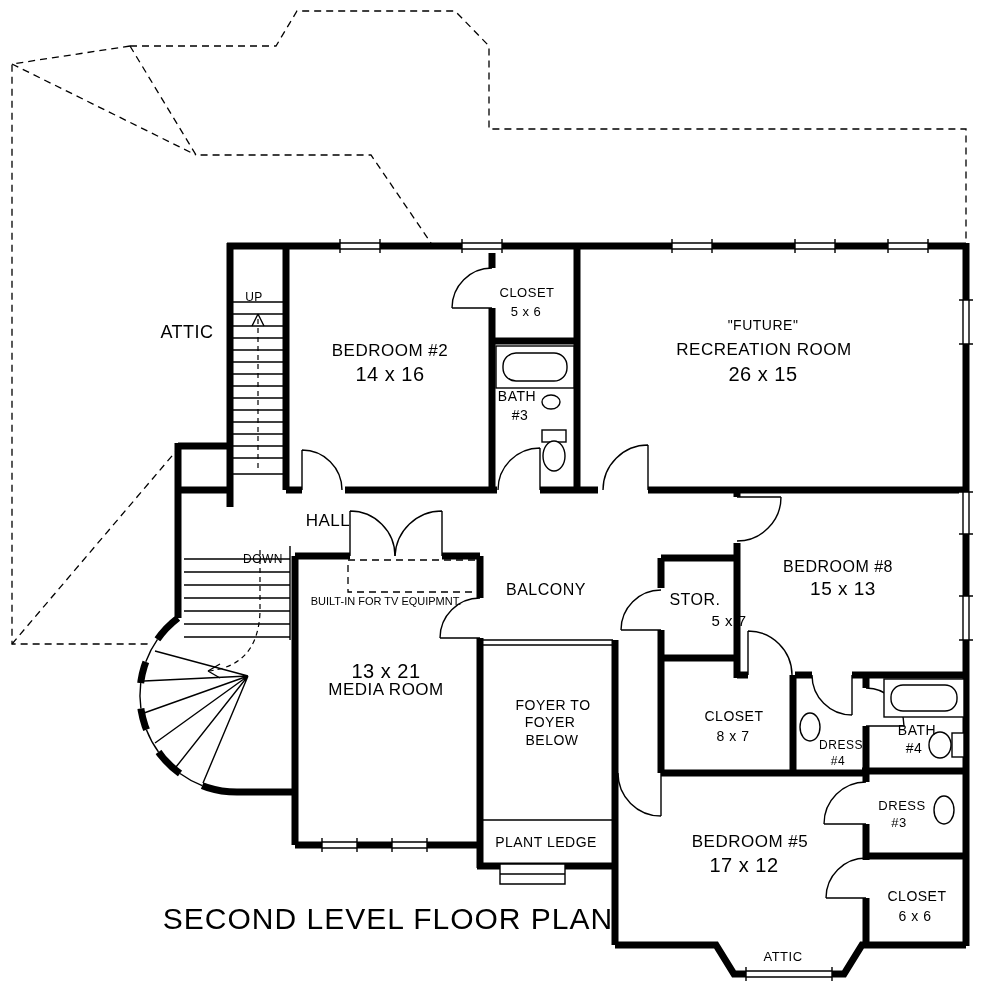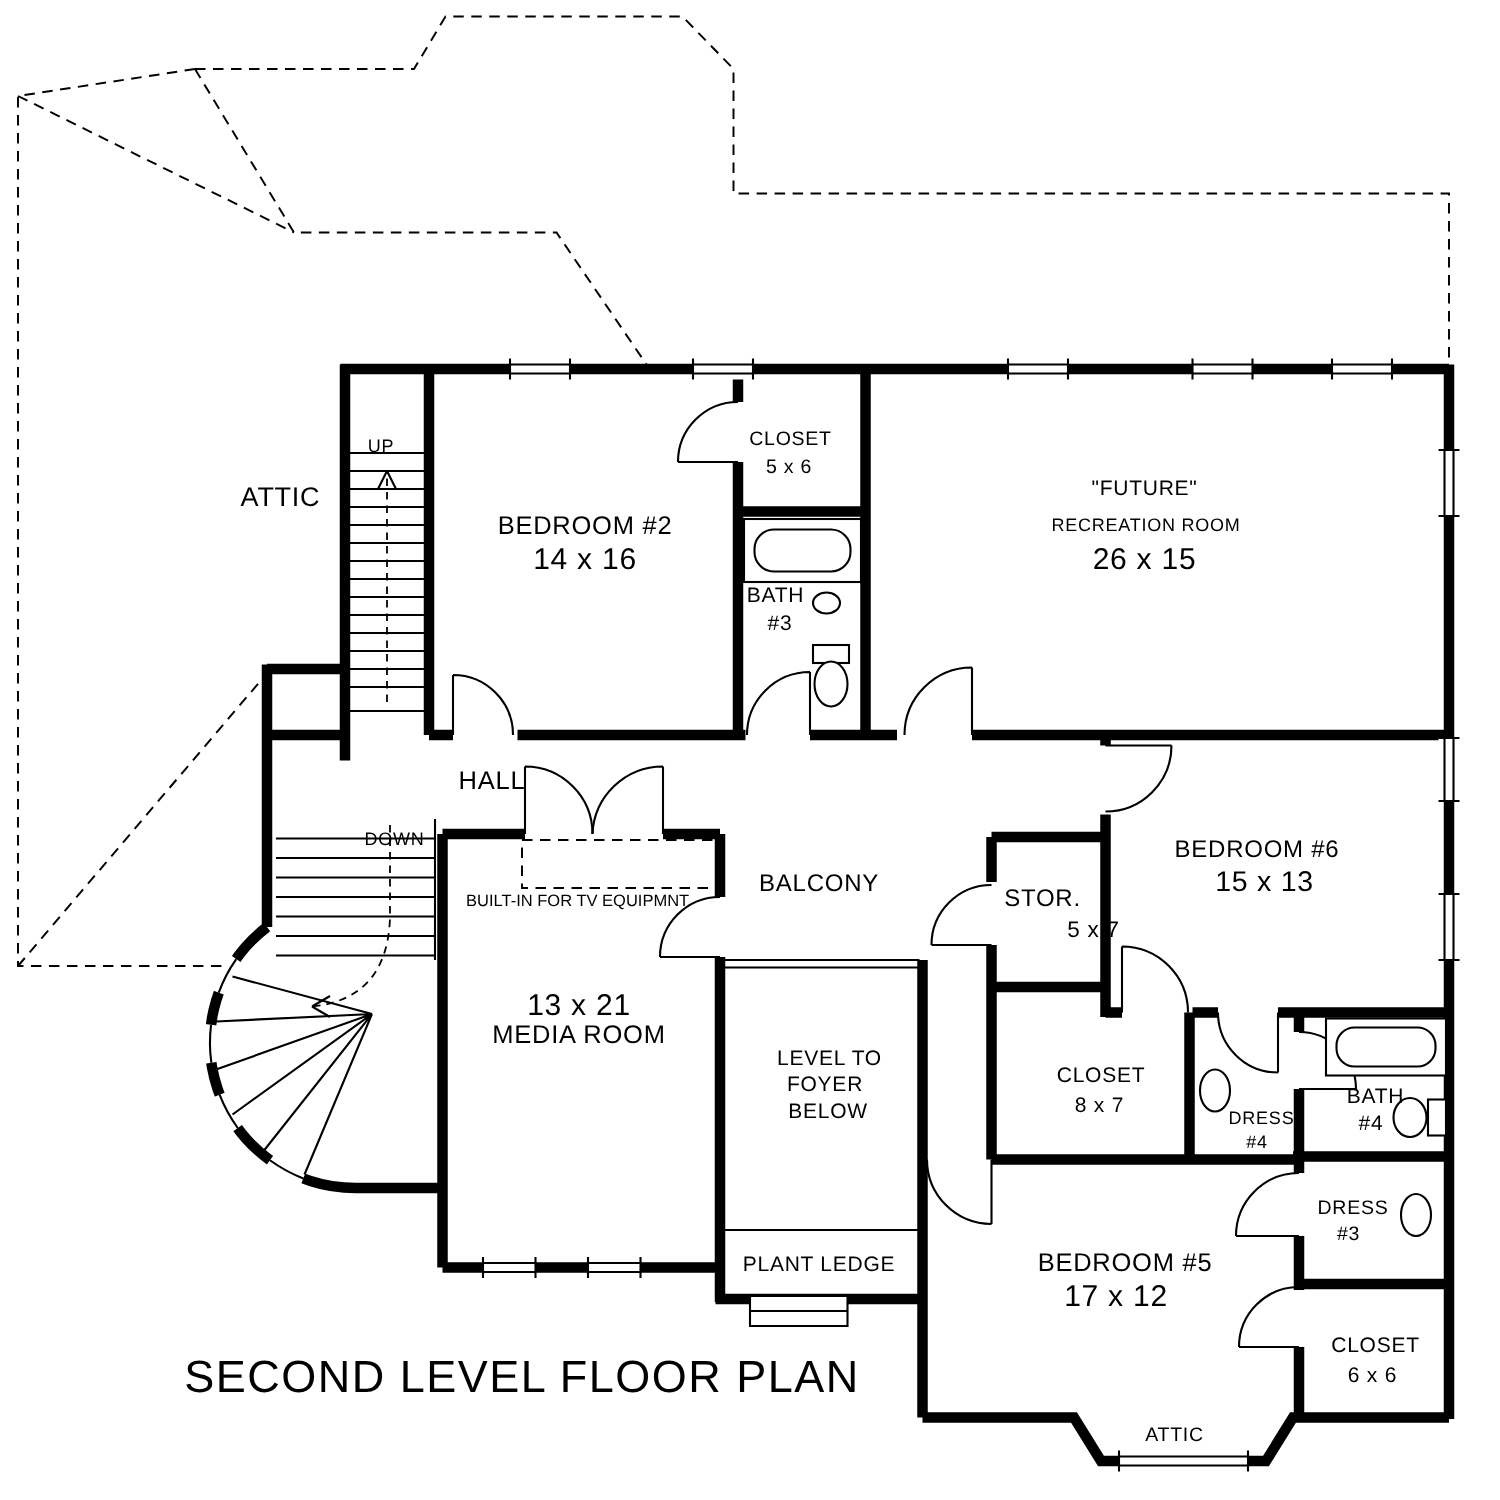--- a/index.html
+++ b/index.html
@@ -7,21 +7,21 @@
         font-family:"Liberation Sans",sans-serif;overflow:hidden;}
   #plan svg{position:absolute;left:0;top:0;}
   .wall{stroke:#000;stroke-width:7;fill:none;}
   .thin{stroke:#000;stroke-width:1.4;fill:none;}
   .dash{stroke:#000;stroke-width:1.3;fill:none;stroke-dasharray:7 5;}
   .dash2{stroke:#000;stroke-width:1.2;fill:none;stroke-dasharray:5 4;}
   .wgap{stroke:#fff;stroke-width:11;fill:none;}
   .fix{stroke:#000;stroke-width:1.4;fill:#fff;}
   .lbl{position:absolute;transform:translate(-50%,-50%);font-weight:normal;color:#000;
        white-space:nowrap;letter-spacing:.5px;}
-  .title{letter-spacing:1px;}
+  .title{letter-spacing:1px;margin-left:40px;}
 </style>
 </head>
 <body>
 
 <div id="plan">
   <svg width="1000" height="1000" viewBox="0 0 1000 1000">
 
     <g>
       <path class="dash" d="M130 46 H276 L297 11 H455 L489 46 V129 H966 V242"></path>
       <path class="dash" d="M130 46 L12 64 V644 H152"></path>
@@ -159,33 +159,33 @@
 
   <div class="lbl" style="left:187px;top:332px;font-size:18px">ATTIC</div>
   <div class="lbl" style="left:254px;top:297px;font-size:12px">UP</div>
   <div class="lbl" style="left:390px;top:351px;font-size:17px">BEDROOM #2</div>
   <div class="lbl" style="left:390px;top:374px;font-size:20px">14 x 16</div>
   <div class="lbl" style="left:527px;top:292px;font-size:13px">CLOSET</div>
   <div class="lbl" style="left:526px;top:311px;font-size:13px">5 x 6</div>
   <div class="lbl" style="left:517px;top:396px;font-size:14px">BATH</div>
   <div class="lbl" style="left:520px;top:415px;font-size:14px">#3</div>
   <div class="lbl" style="left:763px;top:325px;font-size:14px">"FUTURE"</div>
-  <div class="lbl" style="left:764px;top:350px;font-size:12px">RECREATION ROOM</div>
+  <div class="lbl" style="left:764px;top:350px;font-size:17px">RECREATION ROOM</div>
   <div class="lbl" style="left:763px;top:374px;font-size:20px">26 x 15</div>
   <div class="lbl" style="left:328px;top:521px;font-size:17px">HALL</div>
   <div class="lbl" style="left:263px;top:559px;font-size:12px">DOWN</div>
   <div class="lbl" style="left:386px;top:601px;font-size:11px;letter-spacing:0">BUILT-IN FOR TV EQUIPMNT.</div>
   <div class="lbl" style="left:546px;top:590px;font-size:16px">BALCONY</div>
   <div class="lbl" style="left:695px;top:600px;font-size:16px">STOR.</div>
   <div class="lbl" style="left:729px;top:620px;font-size:15px">5 x 7</div>
-  <div class="lbl" style="left:838px;top:567px;font-size:16px">BEDROOM #6</div>
+  <div class="lbl" style="left:838px;top:567px;font-size:16px">BEDROOM #8</div>
   <div class="lbl" style="left:843px;top:589px;font-size:19px">15 x 13</div>
   <div class="lbl" style="left:386px;top:690px;font-size:17px">MEDIA ROOM</div>
   <div class="lbl" style="left:386px;top:671px;font-size:20px">13 x 21</div>
-  <div class="lbl" style="left:553px;top:705px;font-size:14px">LEVEL TO</div>
+  <div class="lbl" style="left:553px;top:705px;font-size:14px">FOYER TO</div>
   <div class="lbl" style="left:550px;top:722px;font-size:14px">FOYER</div>
   <div class="lbl" style="left:552px;top:740px;font-size:14px">BELOW</div>
   <div class="lbl" style="left:734px;top:716px;font-size:14px">CLOSET</div>
   <div class="lbl" style="left:733px;top:736px;font-size:14px">8 x 7</div>
   <div class="lbl" style="left:841px;top:745px;font-size:12px">DRESS</div>
   <div class="lbl" style="left:838px;top:761px;font-size:12px">#4</div>
   <div class="lbl" style="left:917px;top:730px;font-size:14px">BATH</div>
   <div class="lbl" style="left:914px;top:748px;font-size:14px">#4</div>
   <div class="lbl" style="left:902px;top:805px;font-size:13px">DRESS</div>
   <div class="lbl" style="left:899px;top:822px;font-size:13px">#3</div>

